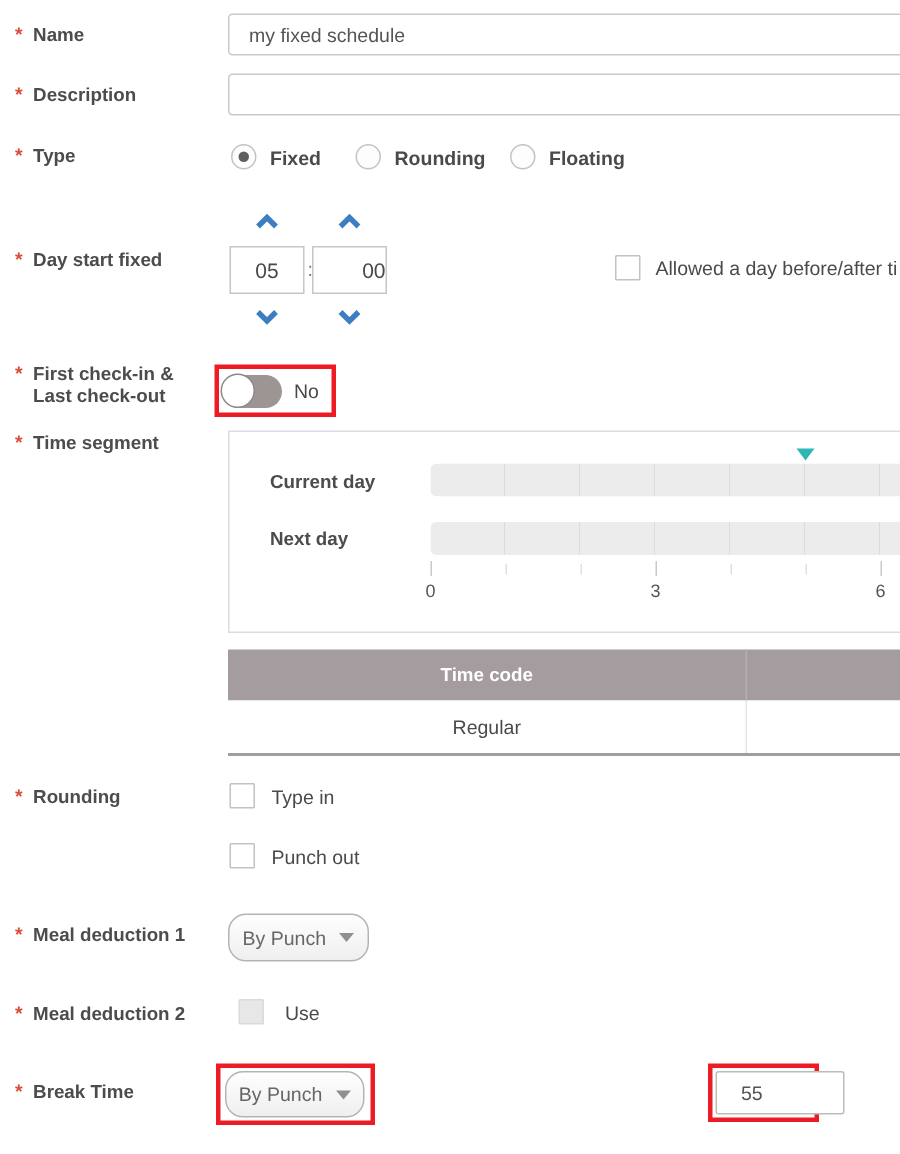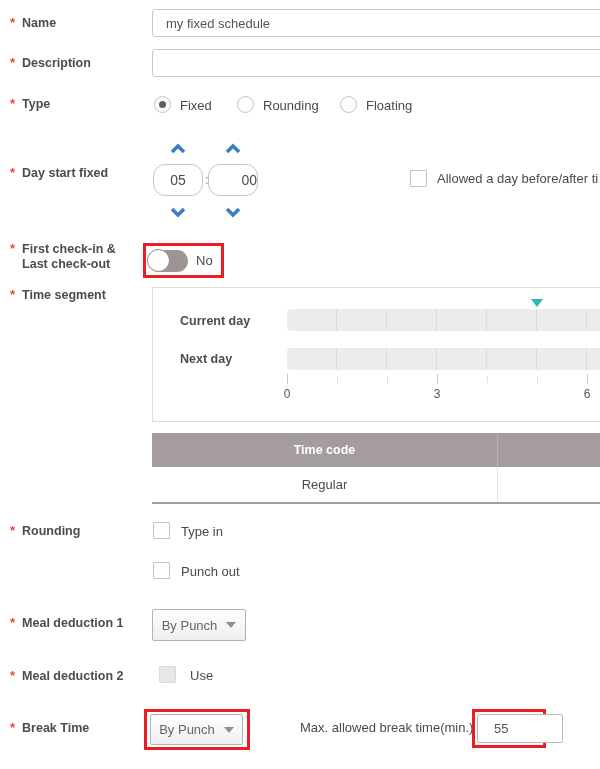--- a/index.html
+++ b/index.html
@@ -14,24 +14,24 @@
   
   .tinput{position:absolute;left:152px;width:466px;height:28px;border:1px solid #c9c9c9;
           border-radius:3px;box-sizing:border-box;padding:0 13px;font-family:"Liberation Sans",sans-serif;
           font-size:13px;color:#555;background:#fff;outline:none;}
 
   
   .radio{position:absolute;width:17px;height:17px;border-radius:50%;border:1px solid #c3c3c3;
          background:#fdfdfd;box-sizing:border-box;}
   .radio.selected::after{content:"";position:absolute;left:4px;top:4px;width:7px;height:7px;
          border-radius:50%;background:#5f5f5f;}
-  .rlabel{position:absolute;font-size:13px;color:#4a4a4a;}
-
-  
-  .spinbox{position:absolute;width:50px;height:32px;border:1px solid #c6c6c6;border-radius:12px;
+  .rlabel{position:absolute;font-size:13px;color:#4a4a4a;font-weight:bold;}
+
+  
+  .spinbox{position:absolute;width:50px;height:32px;border:1px solid #c6c6c6;border-radius:0;
            box-sizing:border-box;text-align:center;font-family:"Liberation Sans",sans-serif;
            font-size:14px;color:#4a4a4a;background:#fff;outline:none;padding:0;}
   .chev{position:absolute;width:18px;height:12px;cursor:pointer;}
   .colon{position:absolute;font-size:13px;color:#7a7a7a;}
 
   
   .cbox{position:absolute;width:17px;height:17px;border:1px solid #c2c2c2;background:#fff;
         box-sizing:border-box;border-radius:1px;}
   .cbox.disabled{background:#e7e7e7;border-color:#dadada;}
   .cblabel{position:absolute;font-size:13px;color:#4a4a4a;white-space:nowrap;}
@@ -61,21 +61,21 @@
   .tc-head{display:flex;height:34px;background:#a59c9f;}
   .tc-head .c1{width:346px;display:flex;align-items:center;justify-content:center;
                color:#fff;font-size:12.5px;font-weight:bold;border-right:1px solid #b6aeb1;box-sizing:border-box;}
   .tc-head .c2{flex:1;}
   .tc-row{display:flex;height:35px;background:#fff;}
   .tc-row .c1{width:346px;display:flex;align-items:center;justify-content:center;
               font-size:13px;color:#4a4a4a;border-right:1px solid #e5e5e5;box-sizing:border-box;}
   .tc-row .c2{flex:1;}
 
   
-  .dropdown{position:absolute;width:94px;height:32px;border:1px solid #b3b3b3;border-radius:2px;
+  .dropdown{position:absolute;width:94px;height:32px;border:1px solid #b3b3b3;border-radius:12px;
             box-sizing:border-box;background:linear-gradient(#fefefe,#efefef);display:flex;
             align-items:center;justify-content:center;gap:9px;font-size:13px;color:#666;cursor:pointer;}
   .caret{width:0;height:0;border-left:5px solid transparent;border-right:5px solid transparent;
          border-top:6px solid #8f8f8f;}
   .plainlabel{position:absolute;font-size:13px;color:#4a4a4a;white-space:nowrap;}
 </style>
 </head>
 <body>
 
 <div class="page">
@@ -206,17 +206,16 @@
 
   <div class="flabel" style="top:721px">
     <span class="req">*</span>
     <span>Break Time</span>
   </div>
   <div class="hlbox" style="left:144px;top:709px;width:106px;height:41px"></div>
   <div class="dropdown" style="left:150px;top:714px;width:93px;height:31px">
     <span>By Punch</span>
     <span class="caret"></span>
   </div>
-  <span class="plainlabel" style="left:300px;top:720px">Max. allowed break time(min.)</span>
   <div class="hlbox" style="left:472px;top:709px;width:74px;height:39px"></div>
   <input class="tinput" style="left: 477px; top: 714px; width: 86px; height: 29px; padding: 0px 0px 0px 16px; border-color: rgb(187, 187, 187); border-radius: 2px;" value="55">
 
 </div>
 
 </body></html>

